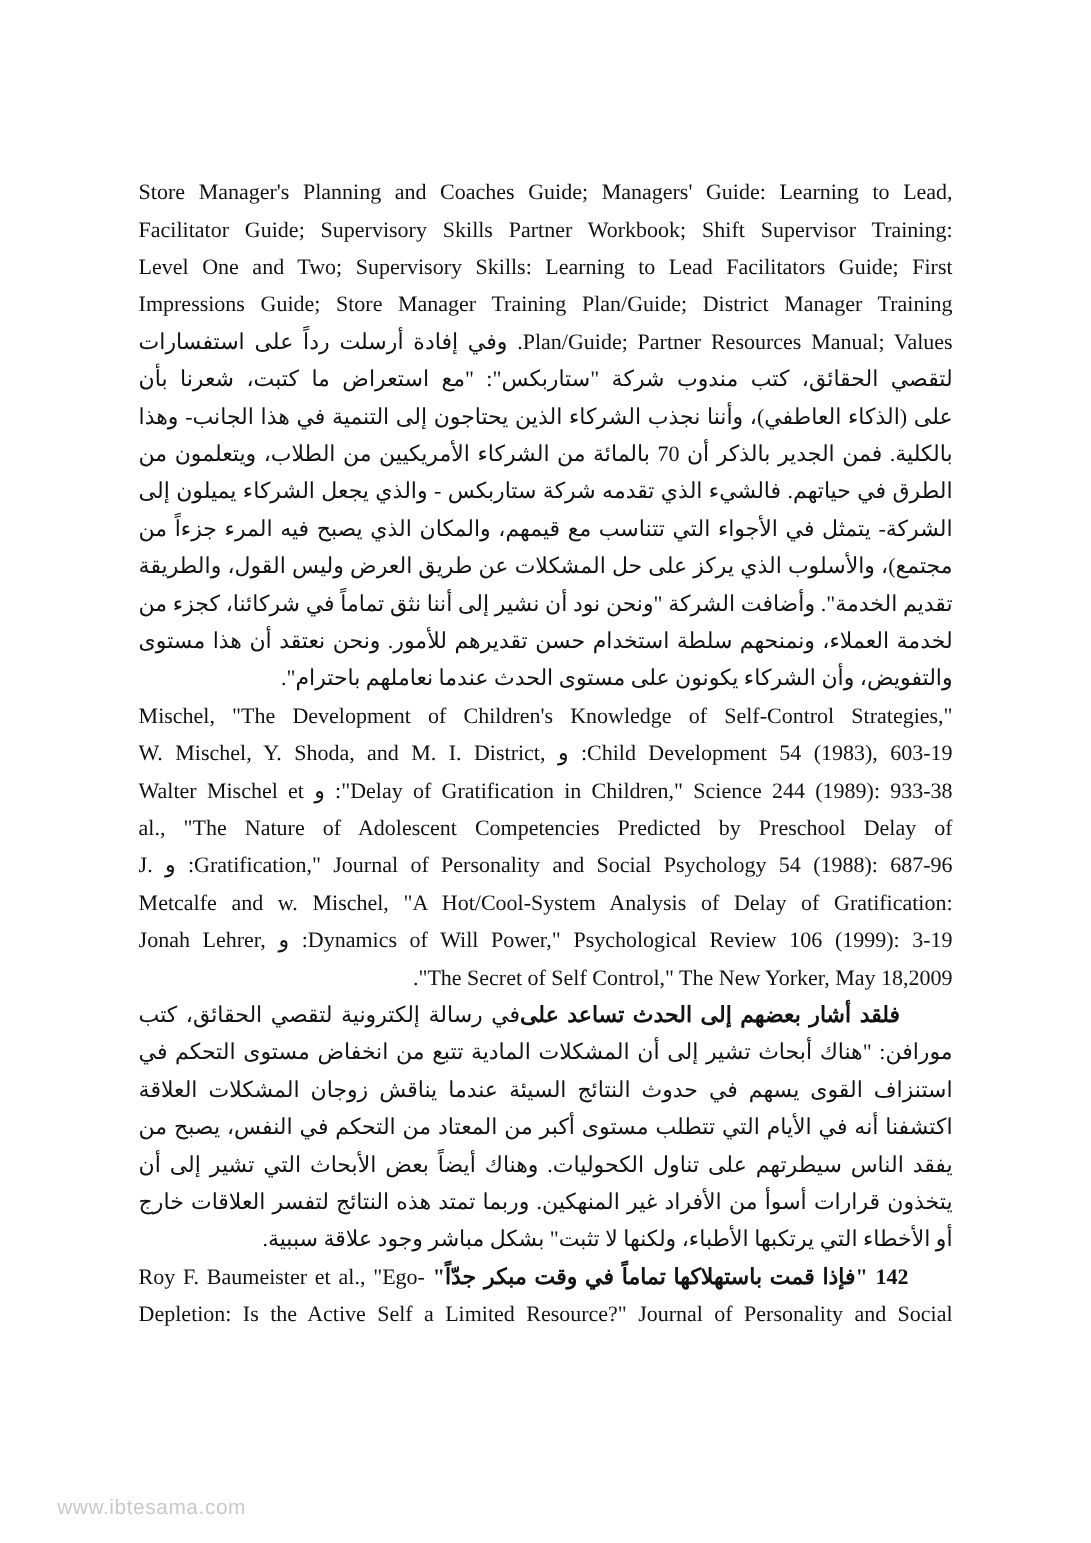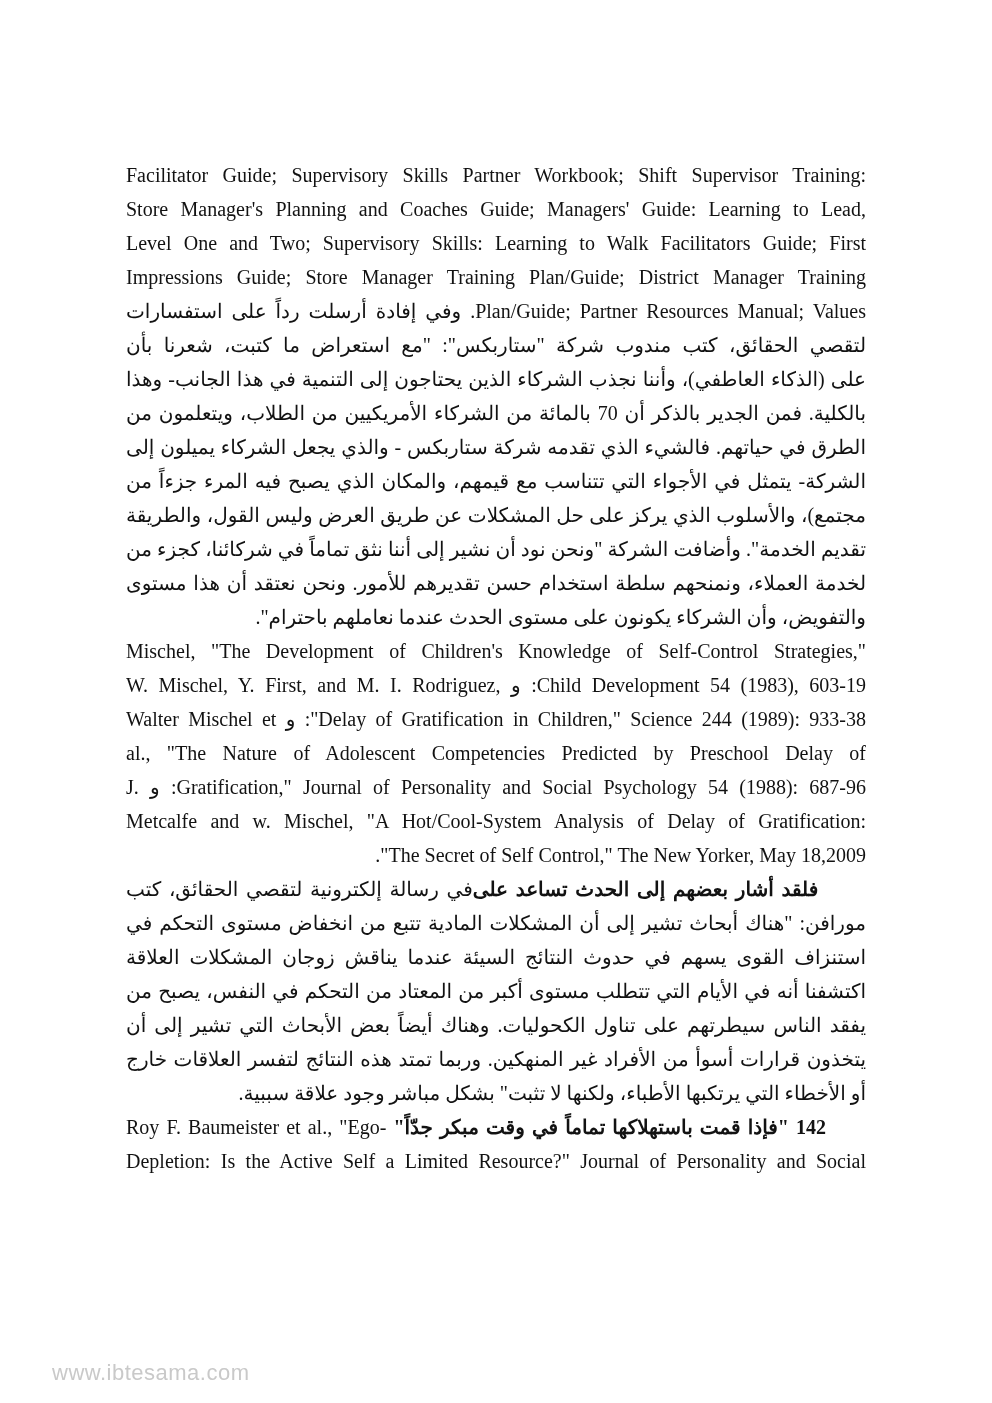--- a/index.html
+++ b/index.html
@@ -39,52 +39,53 @@
   .line.indent {
     padding-right: 40px;
   }
   span[dir] { unicode-bidi: isolate; text-align: right; }
   .bold { font-weight: bold; }
   .watermark {
     position: absolute;
     left: 52px;
     top: 1360px;
     font-family: "Liberation Sans", "DejaVu Sans", sans-serif;
-    font-size: 22px;
+    font-size: 19px;
     color: #c9c9c9;
     letter-spacing: 0.5px;
   }
 </style>
 </head>
 <body>
 
 <div class="text-block">
     <div class="paragraph">
+      <div class="line"><span dir="ltr">Store Manager's Planning and Coaches Guide; Managers' Guide: Learning to Lead,</span></div>
       <div class="line"><span dir="ltr">Facilitator Guide; Supervisory Skills Partner Workbook; Shift Supervisor Training:</span></div>
-      <div class="line"><span dir="ltr">Store Manager's Planning and Coaches Guide; Managers' Guide: Learning to Lead,</span></div>
-      <div class="line"><span dir="ltr">Level One and Two; Supervisory Skills: Learning to Walk Facilitators Guide; First</span></div>
+      <div class="line"><span dir="ltr">Level One and Two; Supervisory Skills: Learning to Lead Facilitators Guide; First</span></div>
       <div class="line"><span dir="ltr">Impressions Guide; Store Manager Training Plan/Guide; District Manager Training</span></div>
       <div class="line"><span dir="rtl">وفي إفادة أرسلت رداً على استفسارات</span><span dir="ltr"> .Plan/Guide; Partner Resources Manual; Values Walk</span></div>
       <div class="line"><span dir="rtl">لتقصي الحقائق، كتب مندوب شركة "ستاربكس": "مع استعراض ما كتبت، شعرنا بأن الموضوع العام يركز</span></div>
       <div class="line"><span dir="rtl">على (الذكاء العاطفي)، وأننا نجذب الشركاء الذين يحتاجون إلى التنمية في هذا الجانب- وهذا غير صحيح</span></div>
       <div class="line"><span dir="rtl">بالكلية. فمن الجدير بالذكر أن 70 بالمائة من الشركاء الأمريكيين من الطلاب، ويتعلمون من خلال الكثير من</span></div>
       <div class="line"><span dir="rtl">الطرق في حياتهم. فالشيء الذي تقدمه شركة ستاربكس - والذي يجعل الشركاء يميلون إلى الانضمام إلى</span></div>
       <div class="line"><span dir="rtl">الشركة- يتمثل في الأجواء التي تتناسب مع قيمهم، والمكان الذي يصبح فيه المرء جزءاً من شيء أكبر (مثل</span></div>
       <div class="line"><span dir="rtl">مجتمع)، والأسلوب الذي يركز على حل المشكلات عن طريق العرض وليس القول، والطريقة الناجحة في</span></div>
       <div class="line"><span dir="rtl">تقديم الخدمة". وأضافت الشركة "ونحن نود أن نشير إلى أننا نثق تماماً في شركائنا، كجزء من رؤيتنا</span></div>
       <div class="line"><span dir="rtl">لخدمة العملاء، ونمنحهم سلطة استخدام حسن تقديرهم للأمور. ونحن نعتقد أن هذا مستوى فريد من الثقة</span></div>
       <div class="line end"><span dir="rtl">والتفويض، وأن الشركاء يكونون على مستوى الحدث عندما نعاملهم باحترام".</span></div>
     </div>
     <div class="paragraph">
       <div class="line"><span dir="ltr">Mischel, "The Development of Children's Knowledge of Self-Control Strategies,"</span></div>
-      <div class="line"><span dir="ltr">W. Mischel, Y. First, and M. I. Rodriguez, </span><span dir="rtl">و</span><span dir="ltr"> :Child Development 54 (1983), 603-19</span></div>
+      <div class="line"><span dir="ltr">W. Mischel, Y. Shoda, and M. I. District, </span><span dir="rtl">و</span><span dir="ltr"> :Child Development 54 (1983), 603-19</span></div>
       <div class="line"><span dir="ltr">Walter Mischel et </span><span dir="rtl">و</span><span dir="ltr"> :"Delay of Gratification in Children," Science 244 (1989): 933-38</span></div>
       <div class="line"><span dir="ltr">al., "The Nature of Adolescent Competencies Predicted by Preschool Delay of</span></div>
       <div class="line"><span dir="ltr">J. </span><span dir="rtl">و</span><span dir="ltr"> :Gratification," Journal of Personality and Social Psychology 54 (1988): 687-96</span></div>
       <div class="line"><span dir="ltr">Metcalfe and w. Mischel, "A Hot/Cool-System Analysis of Delay of Gratification:</span></div>
+      <div class="line"><span dir="ltr">Jonah Lehrer, </span><span dir="rtl">و</span><span dir="ltr"> :Dynamics of Will Power," Psychological Review 106 (1999): 3-19</span></div>
       <div class="line end"><span dir="ltr">."The Secret of Self Control," The New Yorker, May 18,2009</span></div>
     </div>
     <div class="paragraph">
       <div class="line indent"><span dir="rtl">في رسالة إلكترونية لتقصي الحقائق، كتب</span><span dir="rtl" class="bold"> فلقد أشار بعضهم إلى الحدث تساعد على توضيح </span></div>
       <div class="line"><span dir="rtl">مورافن: "هناك أبحاث تشير إلى أن المشكلات المادية تتبع من انخفاض مستوى التحكم في الذات، وأن</span></div>
       <div class="line"><span dir="rtl">استنزاف القوى يسهم في حدوث النتائج السيئة عندما يناقش زوجان المشكلات العلاقة المتوترة. وبالمثل،</span></div>
       <div class="line"><span dir="rtl">اكتشفنا أنه في الأيام التي تتطلب مستوى أكبر من المعتاد من التحكم في النفس، يصبح من المرجح أن</span></div>
       <div class="line"><span dir="rtl">يفقد الناس سيطرتهم على تناول الكحوليات. وهناك أيضاً بعض الأبحاث التي تشير إلى أن الأفراد المنهكين</span></div>
       <div class="line"><span dir="rtl">يتخذون قرارات أسوأ من الأفراد غير المنهكين. وربما تمتد هذه النتائج لتفسر العلاقات خارج إطار الزواج،</span></div>
       <div class="line end"><span dir="rtl">أو الأخطاء التي يرتكبها الأطباء، ولكنها لا تثبت" بشكل مباشر وجود علاقة سببية.</span></div>

